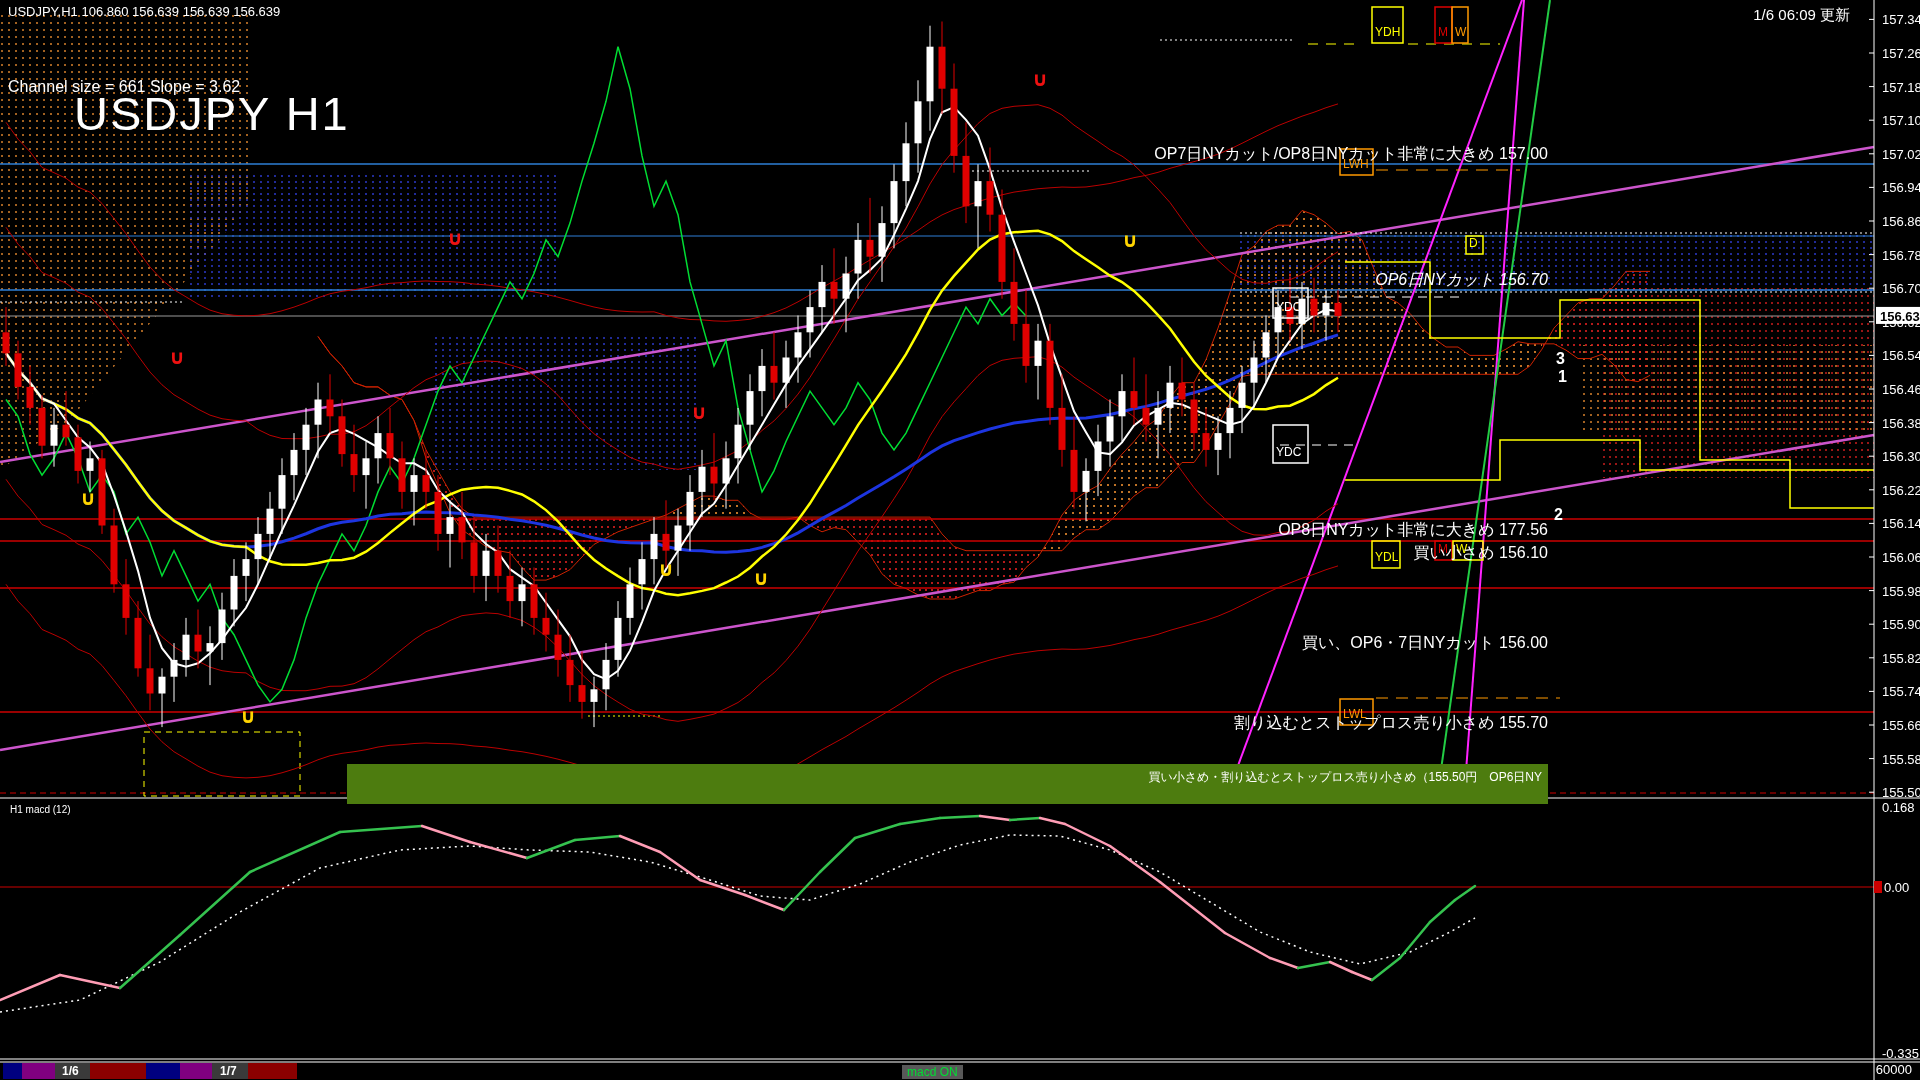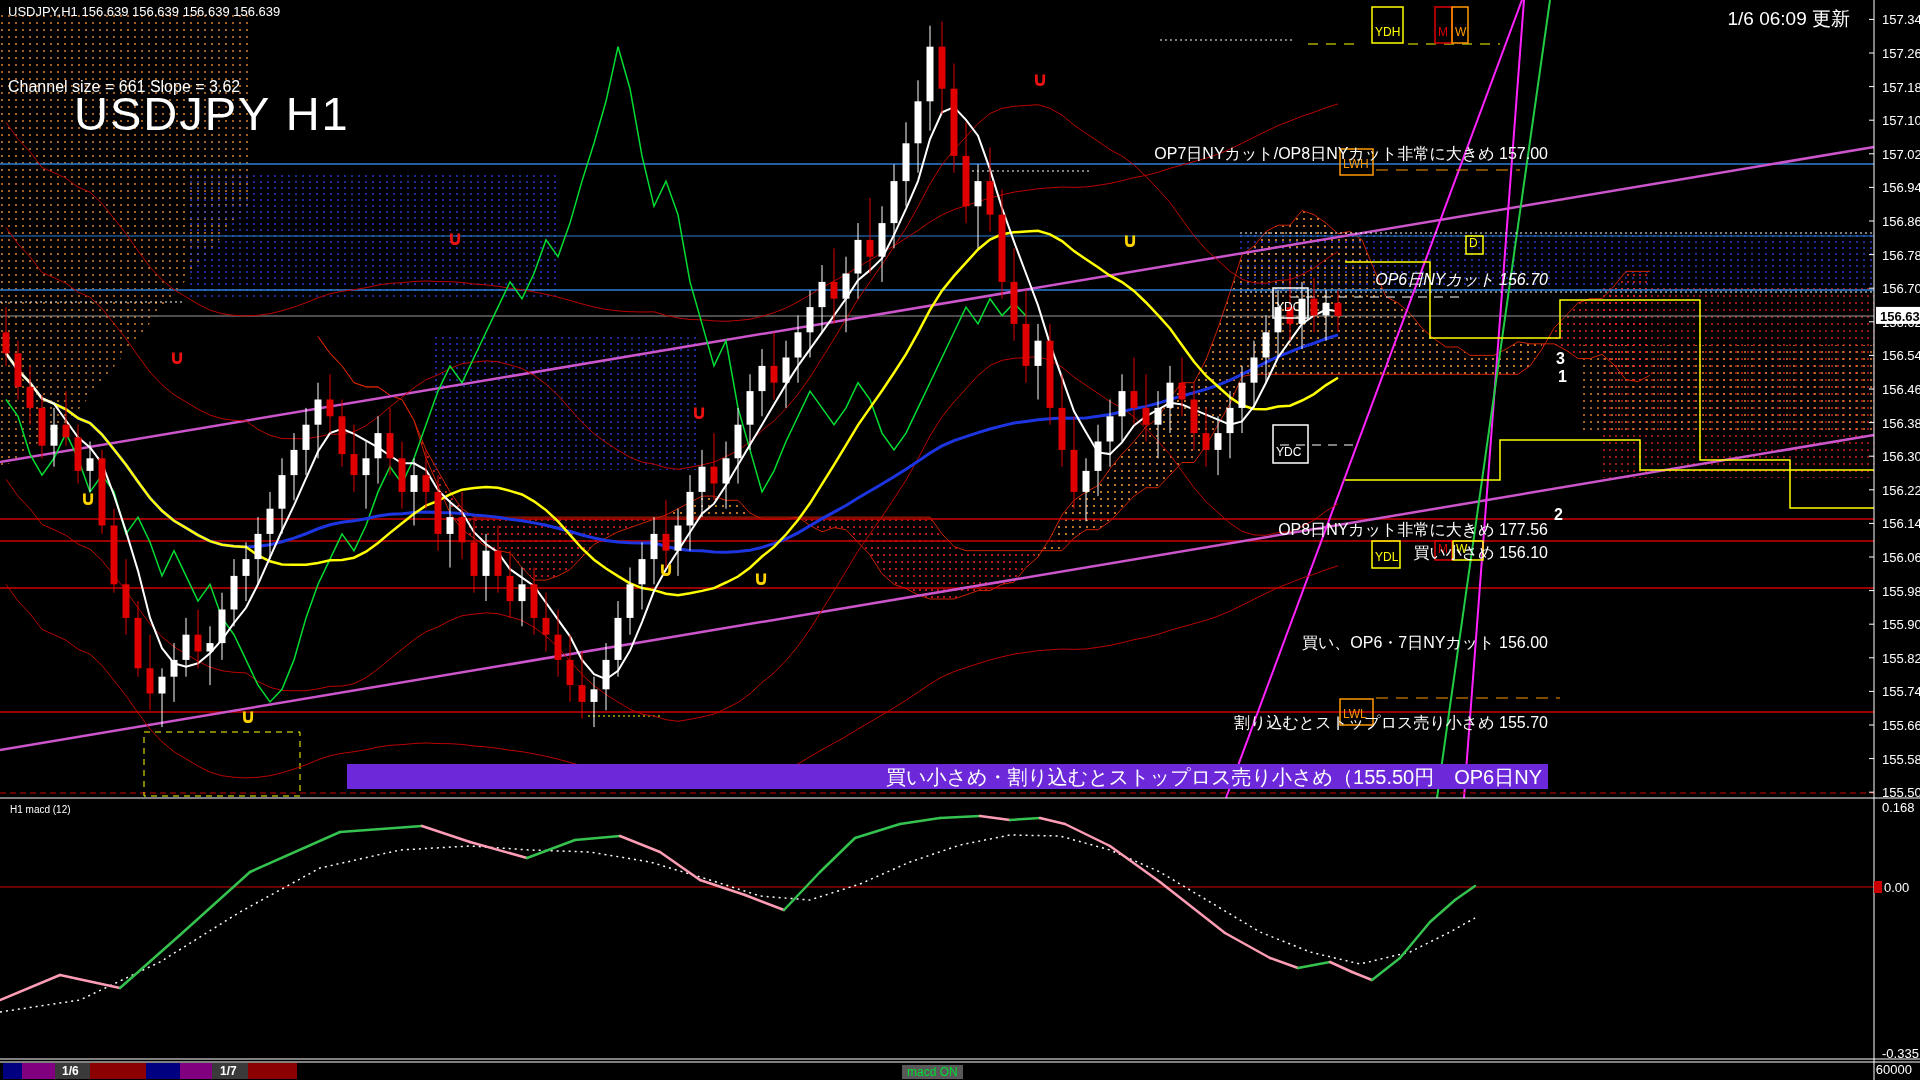--- a/index.html
+++ b/index.html
@@ -4,24 +4,24 @@
 <style>
   html,body{margin:0;padding:0;background:#000;}
   #screen{position:relative;width:1920px;height:1080px;background:#000;overflow:hidden;
           font-family:"Liberation Sans","DejaVu Sans",sans-serif;color:#fff;}
   #chart-svg{position:absolute;left:0;top:0;}
   svg{font-family:"Liberation Sans","DejaVu Sans",sans-serif;}
   .ovl{position:absolute;white-space:nowrap;}
   #ohlc-line{left:8px;top:4px;font-size:13px;}
   #channel-info{left:8px;top:78px;font-size:16px;}
   #big-title{left:74px;top:86px;font-size:47px;font-weight:400;letter-spacing:2px;}
-  #updated{right:70px;top:6px;font-size:19px;}
+  #updated{right:70px;top:6px;font-size:15px;}
   #macd-label{left:10px;top:804px;font-size:10px;}
-  #banner{left:347px;top:764px;width:1201px;height:25px;background:#6d28d9;
-          font-size:20px;line-height:27px;text-align:right;padding-right:6px;box-sizing:border-box;}
+  #banner{left:347px;top:764px;width:1201px;height:40px;background:#4d7c0f;
+          font-size:12px;line-height:27px;text-align:right;padding-right:6px;box-sizing:border-box;}
   #macd-on{left:902px;top:1065px;background:#585858;color:#00dd33;font-size:12px;
            padding:0 5px;line-height:14px;}
   .anno{position:absolute;right:372px;font-size:16px;color:#fff;}
   #vol-label{right:8px;top:1062px;font-size:13px;}
 </style>
 </head>
 <body>
 
 <div id="screen">
   <svg id="chart-svg" width="1920" height="1080">
@@ -571,21 +571,21 @@
         <rect x="90" y="1063" width="56" height="16" fill="#8b0000"></rect>
         <rect x="146" y="1063" width="34" height="16" fill="#000080"></rect>
         <rect x="180" y="1063" width="32" height="16" fill="#800080"></rect>
         <rect x="212" y="1063" width="36" height="16" fill="#3a3a3a"></rect>
         <rect x="248" y="1063" width="49" height="16" fill="#8b0000"></rect>
         <text x="62" y="1075" fill="#fff" font-size="12" font-weight="bold">1/6</text>
         <text x="220" y="1075" fill="#fff" font-size="12" font-weight="bold">1/7</text>
       </g>
   </svg>
 
-  <div class="ovl" id="ohlc-line">USDJPY,H1  156.639 156.639 156.639 156.639</div>
+  <div class="ovl" id="ohlc-line">USDJPY,H1  106.860 156.639 156.639 156.639</div>
   <div class="ovl" id="channel-info">Channel size = 661 Slope = 3.62</div>
   <div class="ovl" id="big-title">USDJPY H1</div>
   <div class="ovl" id="updated">1/6 06:09 更新</div>
   <div class="ovl" id="macd-label">H1 macd (12)</div>
   <div class="ovl" id="banner">買い小さめ・割り込むとストップロス売り小さめ（155.50円　OP6日NY</div>
   <div class="ovl" id="macd-on">macd ON</div>
   <div class="ovl" id="vol-label">60000</div>
   <div id="annos">
       <div class="anno" style="top: 144px;">OP7日NYカット/OP8日NYカット非常に大きめ 157.00</div>
       <div class="anno" style="top: 270px; font-style: italic;">OP6日NYカット 156.70</div>

